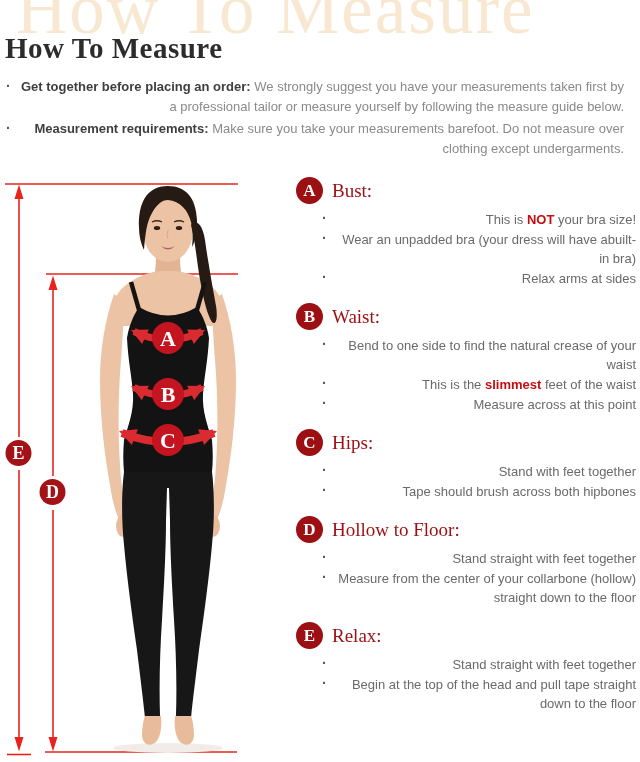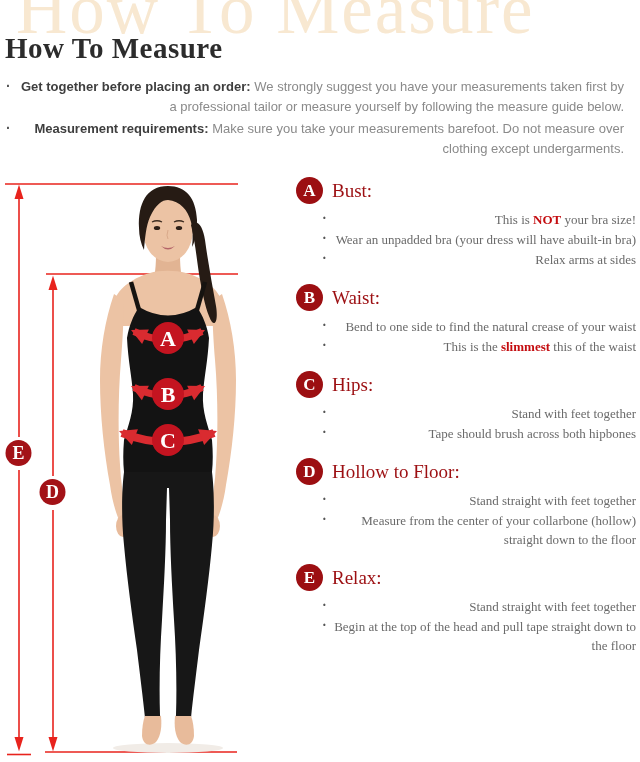--- a/index.html
+++ b/index.html
@@ -40,21 +40,21 @@
   .badge {
     width:27px; height:27px; border-radius:50%; background:#9c0f12;
     color:#fff; display:flex; align-items:center; justify-content:center;
     font-family:"Liberation Serif", serif; font-weight:bold; font-size:17px;
     flex:0 0 auto;
   }
   .sec-title {
     font-family:"Liberation Serif", serif; font-weight:normal;
     font-size:19px; color:#9c0f12;
   }
-  .bullets { list-style:none; margin:6px 0 0 0; padding-left:26px;font-family:Liberation Serif, serif; }
+  .bullets { list-style:none; margin:6px 0 0 0; padding-left:26px; }
   .bullets li {
     position:relative; padding-left:11px; font-size:13px;
     line-height:19px; color:#6a6a6a; margin-bottom:1px;
   }
   .hl { color:#c40d10; font-weight:bold; }
 </style>
 </head>
 <body>
 
 <div id="page">
@@ -169,21 +169,22 @@
       </ul>
     </div>
 
     <div class="section">
       <div class="sec-head">
         <span class="badge">B</span>
         <h2 class="sec-title">Waist:</h2>
       </div>
       <ul class="bullets">
         <li><span>Bend to one side to find the natural crease of your waist</span><b class="hl"></b><span></span></li>
-        <li><span>This is the </span><b class="hl">slimmest</b><span> this of the waist</span></li>
+        <li><span>This is the </span><b class="hl">slimmest</b><span> feet of the waist</span></li>
+        <li><span>Measure across at this point</span><b class="hl"></b><span></span></li>
       </ul>
     </div>
 
     <div class="section">
       <div class="sec-head">
         <span class="badge">C</span>
         <h2 class="sec-title">Hips:</h2>
       </div>
       <ul class="bullets">
         <li><span>Stand with feet together</span><b class="hl"></b><span></span></li>

